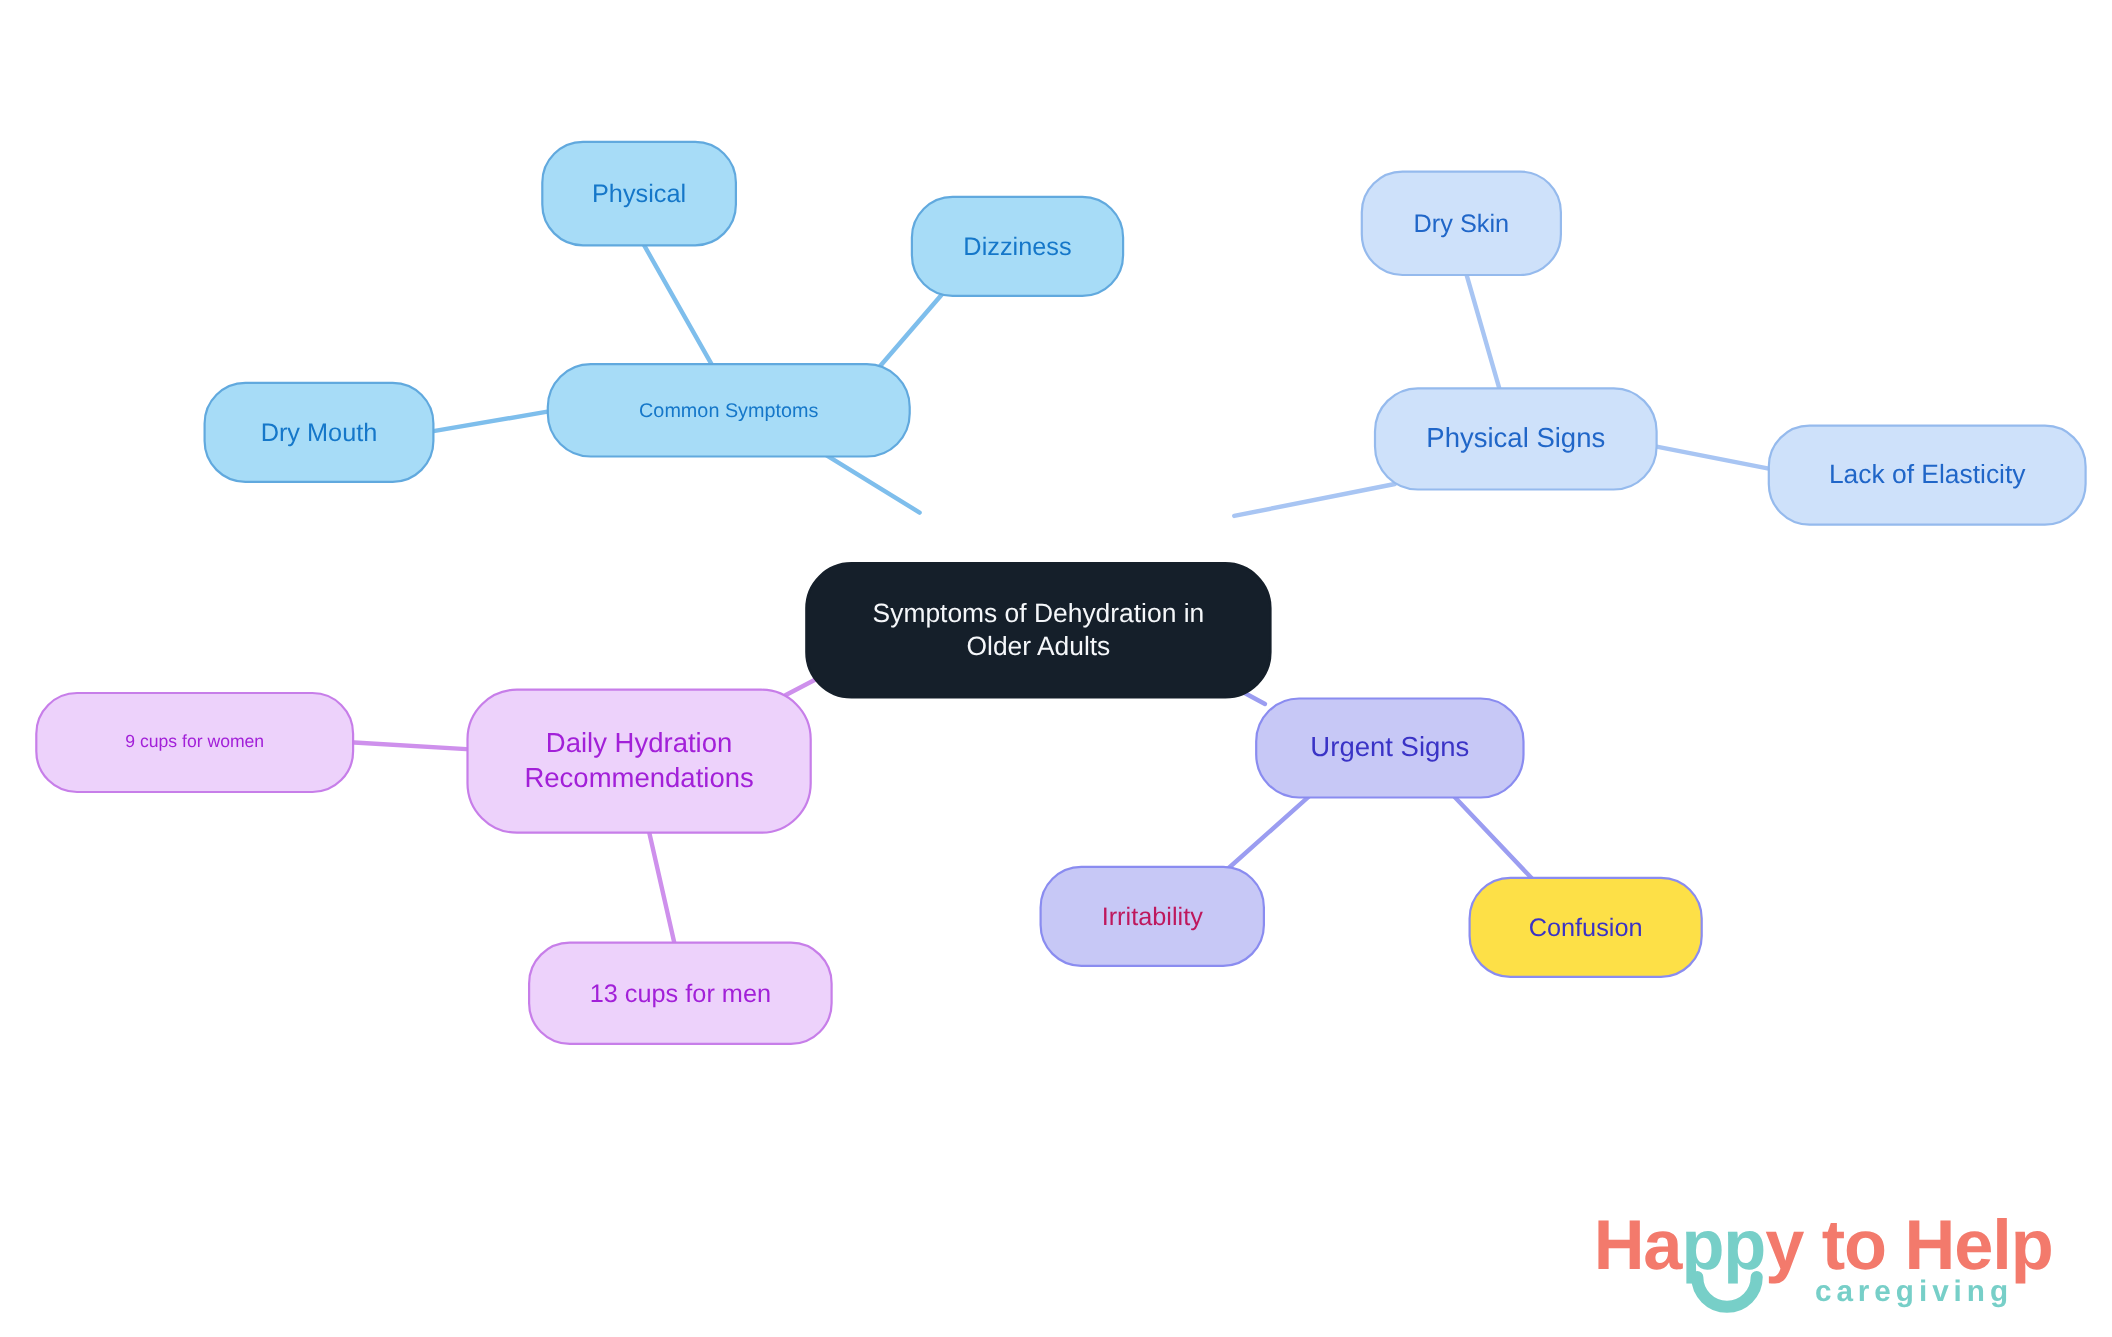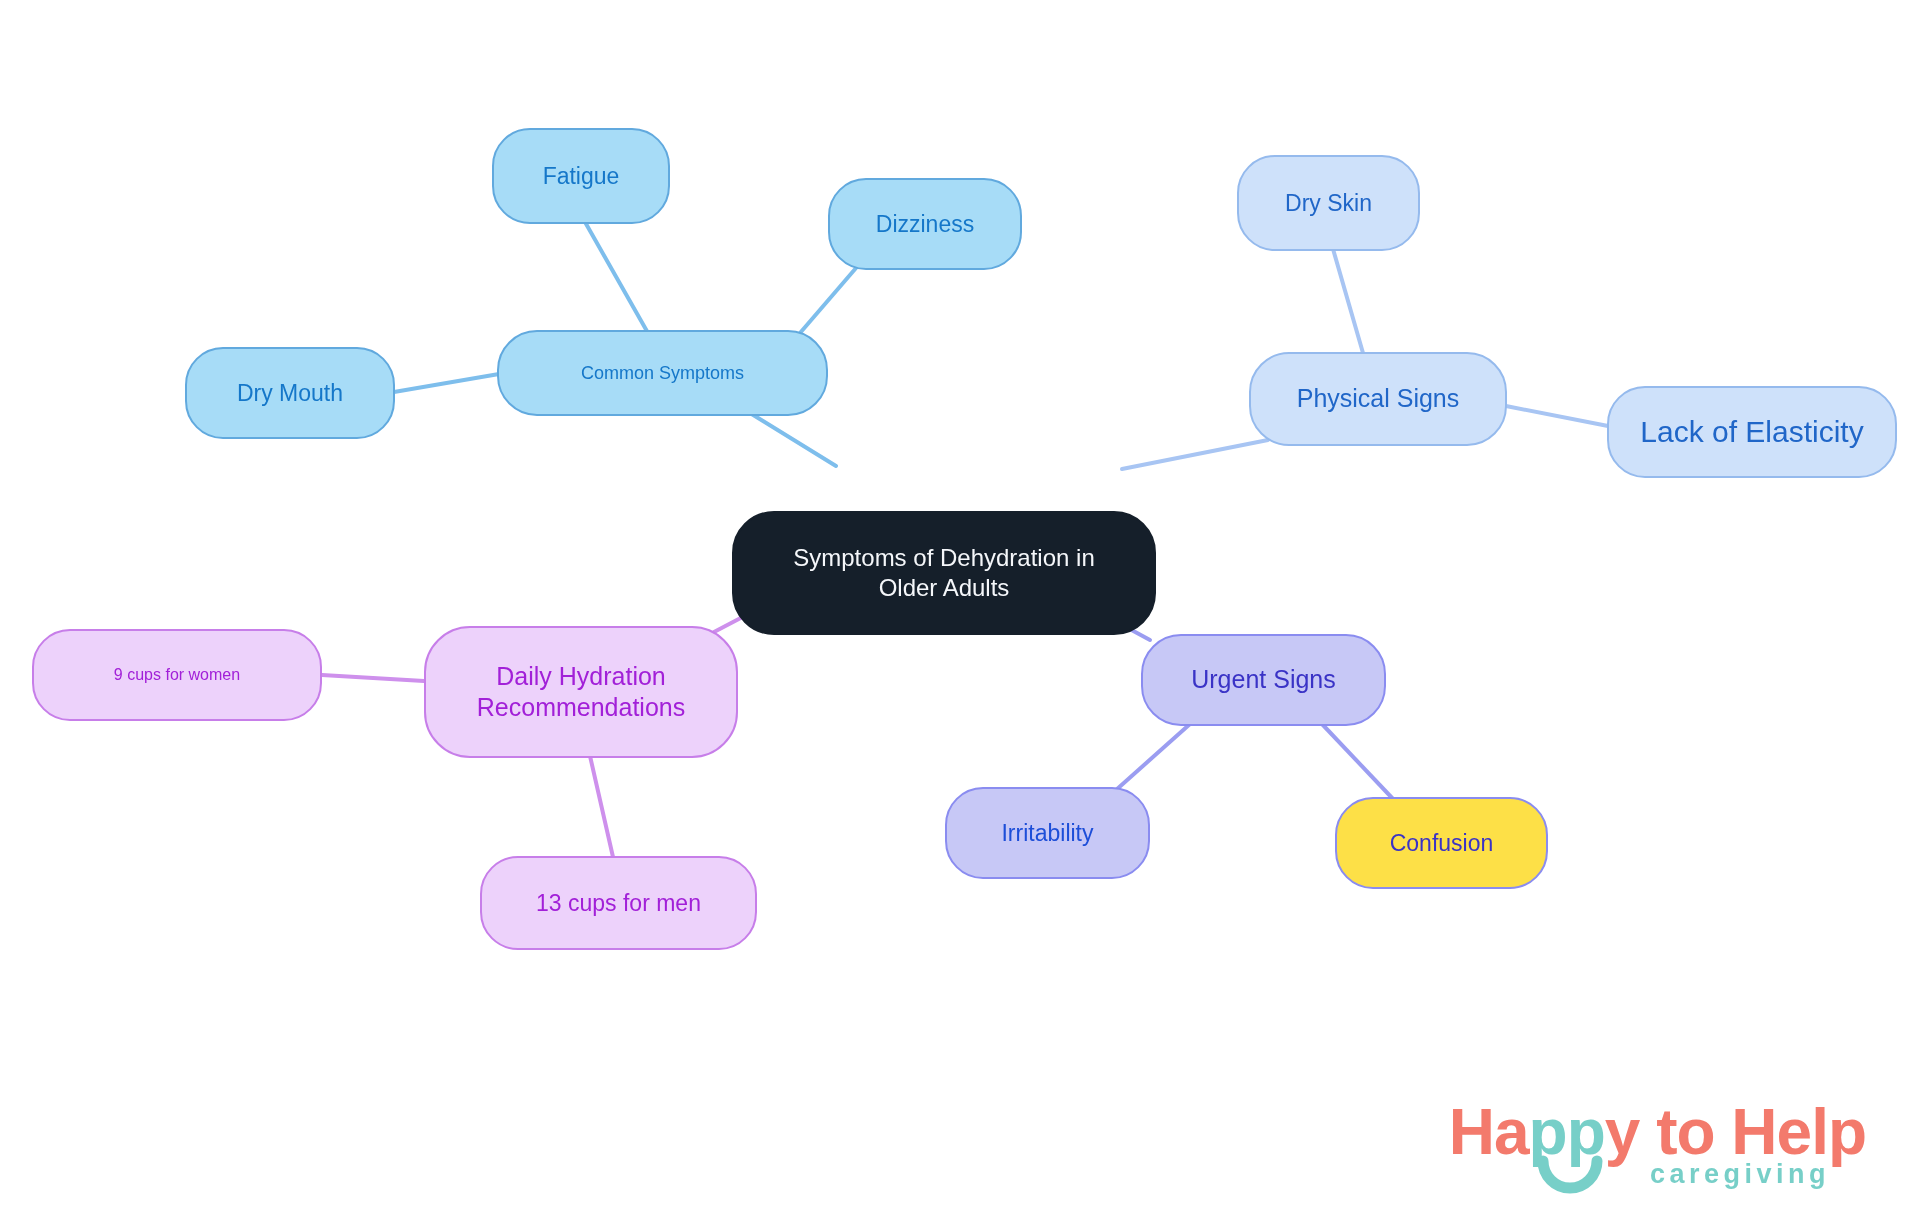--- a/index.html
+++ b/index.html
@@ -95,41 +95,41 @@
       <line x1="590" y1="756" x2="613" y2="857" stroke="#ce90ec" stroke-width="4" stroke-linecap="round"></line>
     </svg>
   <div class="nodes">
       <div class="node" style="left: 732px; top: 465px; width: 424px; height: 124px; border-radius: 42px; background: rgb(21, 31, 42); border: 2.5px solid rgb(21, 31, 42); color: rgb(245, 247, 250); font-size: 24px; margin-top: 46px;">
         <span style="max-width: 350px;">Symptoms of Dehydration in Older Adults</span>
       </div>
       <div class="node" style="left: 497px; top: 330px; width: 331px; height: 86px; border-radius: 40px; background: rgb(167, 220, 247); border: 2.5px solid rgb(97, 169, 222); color: rgb(21, 119, 201); font-size: 18px;">
         <span>Common Symptoms</span>
       </div>
       <div class="node" style="left: 492px; top: 128px; width: 178px; height: 96px; border-radius: 38px; background: rgb(167, 220, 247); border: 2.5px solid rgb(97, 169, 222); color: rgb(21, 119, 201); font-size: 23px;">
-        <span>Fatigue</span>
+        <span>Physical</span>
       </div>
       <div class="node" style="left: 185px; top: 347px; width: 210px; height: 92px; border-radius: 38px; background: rgb(167, 220, 247); border: 2.5px solid rgb(97, 169, 222); color: rgb(21, 119, 201); font-size: 23px;">
         <span>Dry Mouth</span>
       </div>
       <div class="node" style="left: 828px; top: 178px; width: 194px; height: 92px; border-radius: 38px; background: rgb(167, 220, 247); border: 2.5px solid rgb(97, 169, 222); color: rgb(21, 119, 201); font-size: 23px;">
         <span>Dizziness</span>
       </div>
       <div class="node" style="left: 1249px; top: 352px; width: 258px; height: 94px; border-radius: 40px; background: rgb(206, 225, 250); border: 2.5px solid rgb(149, 186, 237); color: rgb(32, 102, 200); font-size: 25px;">
         <span>Physical Signs</span>
       </div>
       <div class="node" style="left: 1237px; top: 155px; width: 183px; height: 96px; border-radius: 38px; background: rgb(206, 225, 250); border: 2.5px solid rgb(149, 186, 237); color: rgb(32, 102, 200); font-size: 23px;">
         <span>Dry Skin</span>
       </div>
-      <div class="node" style="left: 1607px; top: 386px; width: 290px; height: 92px; border-radius: 38px; background: rgb(206, 225, 250); border: 2.5px solid rgb(149, 186, 237); color: rgb(32, 102, 200); font-size: 30px;">
+      <div class="node" style="left: 1607px; top: 386px; width: 290px; height: 92px; border-radius: 38px; background: rgb(206, 225, 250); border: 2.5px solid rgb(149, 186, 237); color: rgb(32, 102, 200); font-size: 24px;">
         <span>Lack of Elasticity</span>
       </div>
       <div class="node" style="left: 1141px; top: 634px; width: 245px; height: 92px; border-radius: 40px; background: rgb(199, 200, 246); border: 2.5px solid rgb(138, 140, 240); color: rgb(58, 51, 198); font-size: 25px;">
         <span>Urgent Signs</span>
       </div>
-      <div class="node" style="left: 945px; top: 787px; width: 205px; height: 92px; border-radius: 38px; background: rgb(199, 200, 246); border: 2.5px solid rgb(138, 140, 240); color: #1d4ed8; font-size: 23px;">
+      <div class="node" style="left: 945px; top: 787px; width: 205px; height: 92px; border-radius: 38px; background: rgb(199, 200, 246); border: 2.5px solid rgb(138, 140, 240); color: #be185d; font-size: 23px;">
         <span>Irritability</span>
       </div>
       <div class="node" style="left: 1335px; top: 797px; width: 213px; height: 92px; border-radius: 38px; background: #fde047; border: 2.5px solid rgb(138, 140, 240); color: rgb(58, 51, 198); font-size: 23px;">
         <span>Confusion</span>
       </div>
       <div class="node" style="left: 424px; top: 626px; width: 314px; height: 132px; border-radius: 46px; background: rgb(237, 210, 251); border: 2.5px solid rgb(199, 126, 233); color: rgb(162, 32, 216); font-size: 25px; justify-content: center;">
         <span style="max-width: 250px;">Daily Hydration Recommendations</span>
       </div>
       <div class="node" style="left: 32px; top: 629px; width: 290px; height: 92px; border-radius: 38px; background: rgb(237, 210, 251); border: 2.5px solid rgb(199, 126, 233); color: rgb(162, 32, 216); font-size: 16px;">
         <span>9 cups for women</span>

